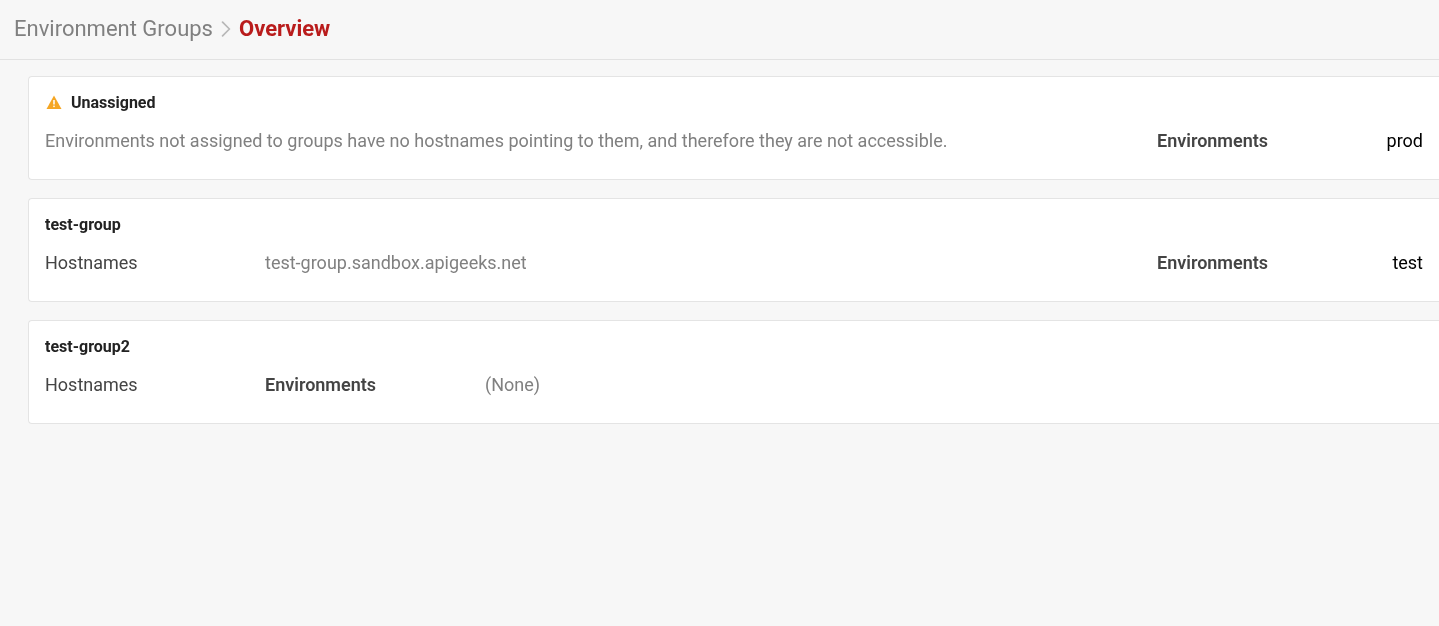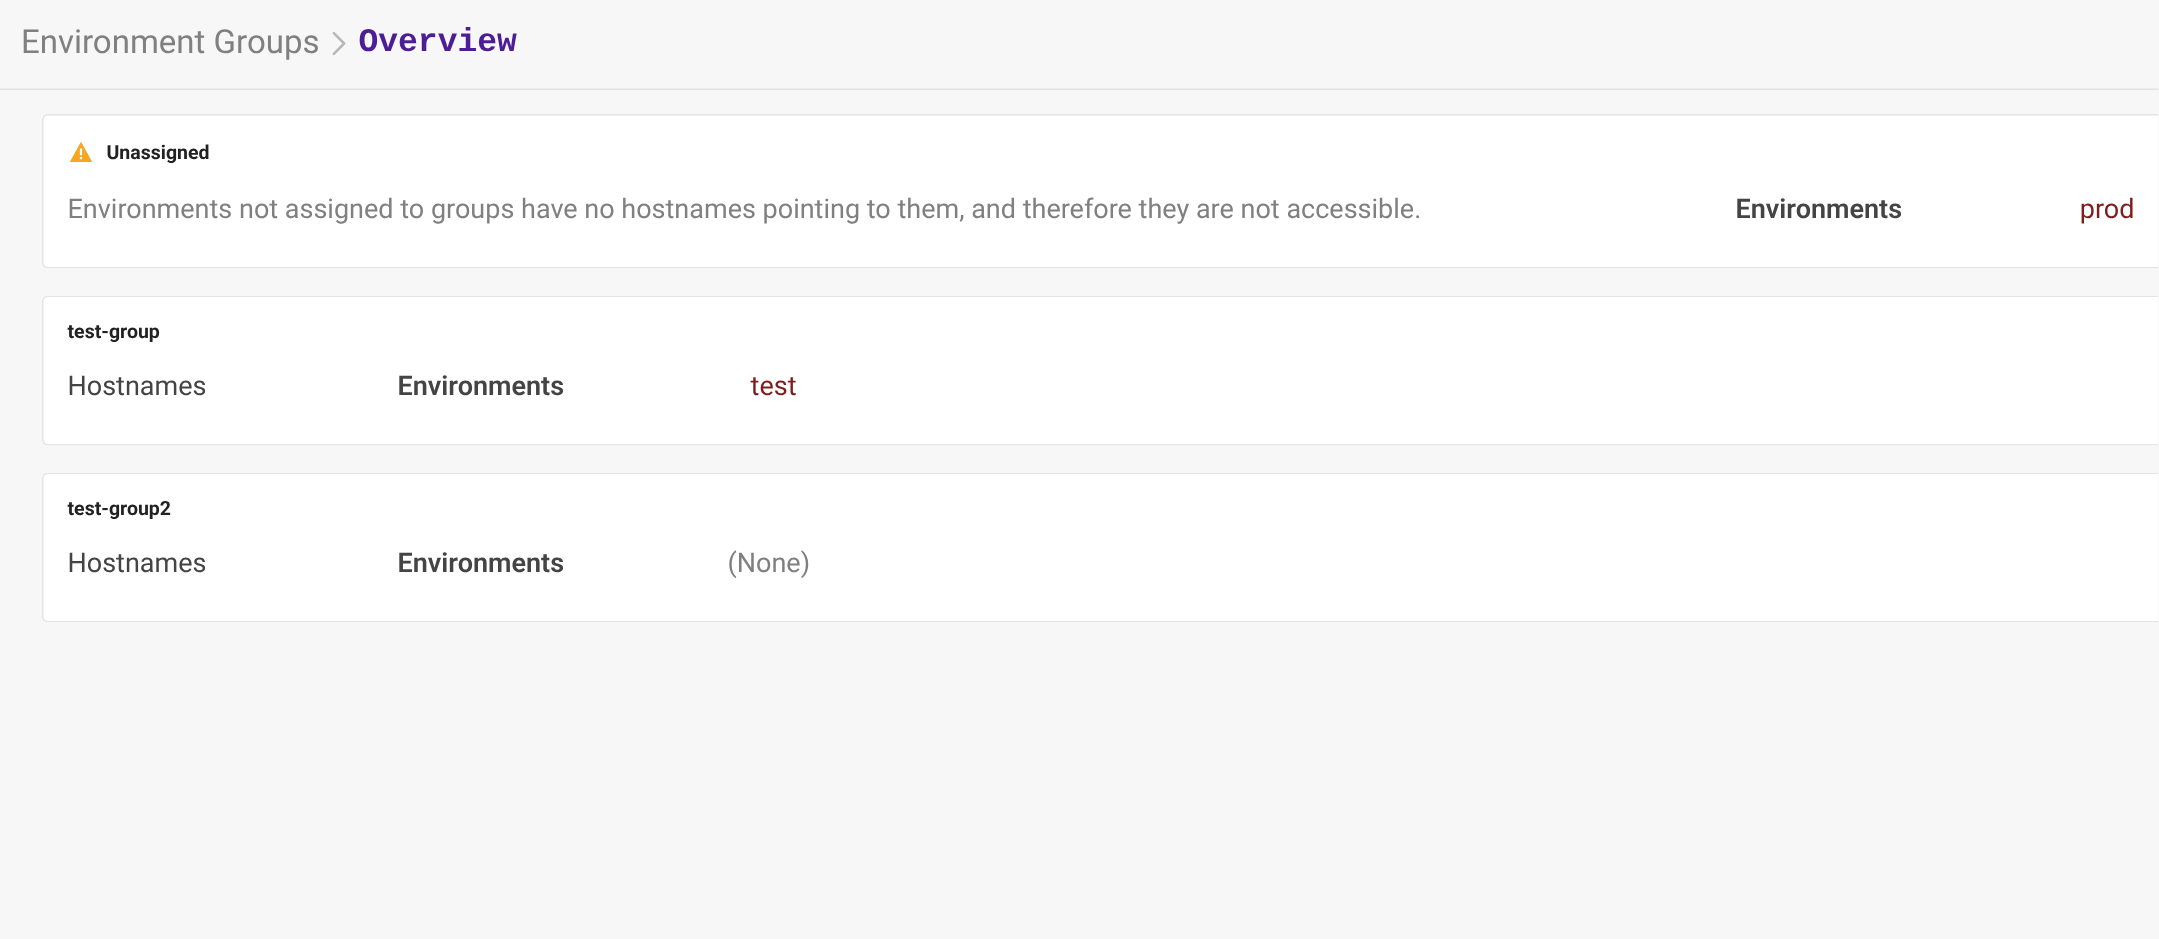--- a/index.html
+++ b/index.html
@@ -27,23 +27,22 @@
     .breadcrumb-chevron {
       color: #b8b8b8;
       display: inline-flex;
       align-items: center;
     }
     .breadcrumb-chevron svg {
       width: 10px;
       height: 16px;
     }
     .breadcrumb-current {
-      color: #4c1d95;
+      color: #b91c1c;
       font-weight: 700;
-      font-family: Liberation Mono, monospace;
     }
     .content {
       padding: 16px 0 16px 28px;
     }
     .card {
       background: #fff;
       border: 1px solid #e4e4e4;
       border-radius: 4px;
       border-right: none;
       border-top-right-radius: 0;
@@ -51,21 +50,21 @@
       margin-bottom: 18px;
       padding: 16px 16px 28px 16px;
     }
     .card-header {
       display: flex;
       align-items: center;
       gap: 8px;
       margin-bottom: 18px;
     }
     .card-title {
-      font-size: 13px;
+      font-size: 16px;
       font-weight: 700;
       color: #222;
     }
     .warning-icon {
       width: 18px;
       height: 18px;
       display: inline-flex;
       align-items: center;
       justify-content: center;
     }
@@ -96,21 +95,21 @@
       color: #444;
       font-weight: 600;
       width: 220px;
       flex-shrink: 0;
     }
     .env-value {
       text-align: right;
       min-width: 46px;
     }
     .env-link {
-      color: #7f1d1d;
+      color: #000000;
       text-decoration: none;
       cursor: pointer;
     }
     .env-none {
       color: #808080;
     }
   </style>
 </head>
 <body>
 
@@ -145,20 +144,21 @@
       </span>
     </div>
   </div>
 
   <div class="card">
     <div class="card-header">
       <span class="card-title">test-group</span>
     </div>
     <div class="card-body">
       <span class="hostnames-label">Hostnames</span>
+      <span class="hostnames-value">test-group.sandbox.apigeeks.net</span>
       <span class="env-label">Environments</span>
       <span class="env-value">
         <a class="env-link">test</a>
       </span>
     </div>
   </div>
 
   <div class="card">
     <div class="card-header">
       <span class="card-title">test-group2</span>

